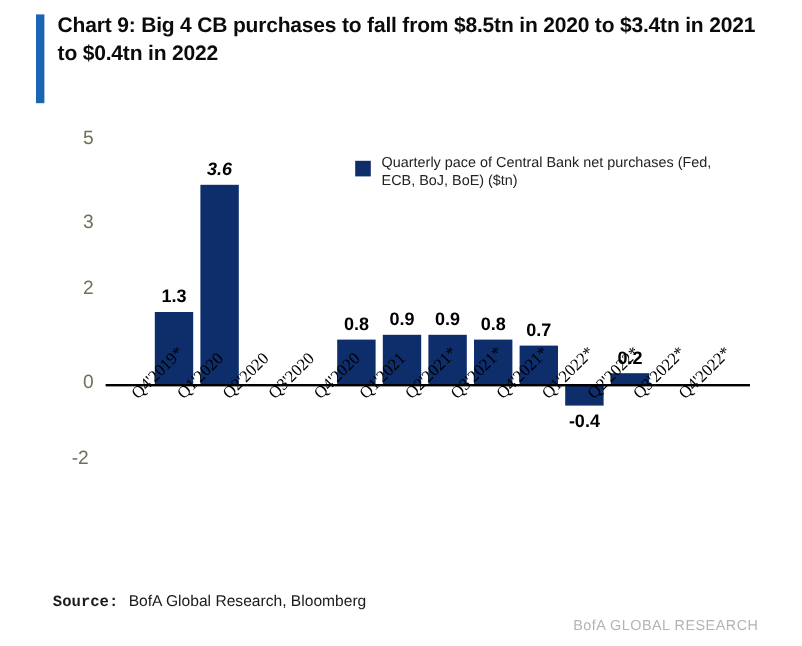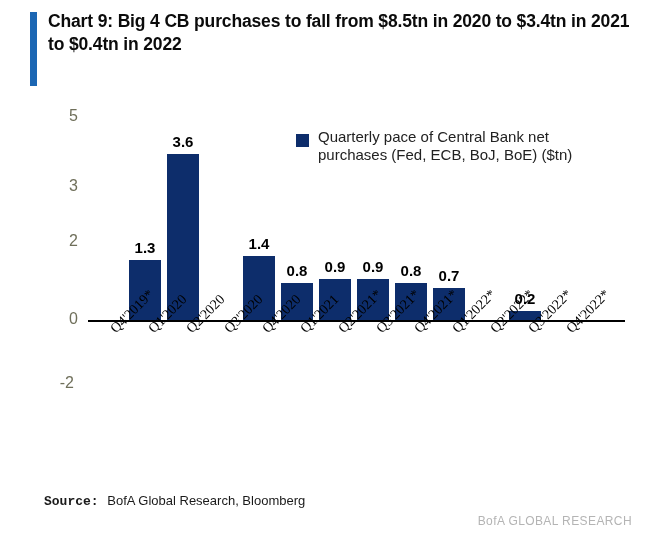--- a/index.html
+++ b/index.html
@@ -84,21 +84,21 @@
   
   .legend{
     position:absolute;left:296px;top:128px;width:350px;
   }
   .legend-swatch{
     position:absolute;left:0;top:6px;width:13px;height:13px;
     background:#0d2d6b;
   }
   .legend-text{
     position:absolute;left:22px;top:0;width:300px;
-    font-size:15px;color:#222;line-height:1.22;
+    font-size:12px;color:#222;line-height:1.22;
   }
 
   
   .source{
     position:absolute;left:44px;top:493px;
     font-size:13px;color:#1a1a1a;white-space:nowrap;
   }
   .source b{font-weight:bold;font-family:Liberation Mono, monospace;}
   .watermark{
     position:absolute;right:36px;top:514px;
@@ -122,45 +122,45 @@
     <div class="ytick" style="left:44px;top:311px;">0</div>
     <div class="ytick" style="left:40px;top:375px;">-2</div>
 
     <div class="bars" id="bars">
         <div class="barslot" style="left: 38px;">
           <div class="bar" title="Q1'2020: 1.3" style="background: rgb(13, 45, 107); height: 59.8px; top: 150.2px;"></div>
           <div class="dlabel" style="top: 130.2px;">1.3</div>
         </div>
         <div class="barslot" style="left: 76px;">
           <div class="bar" title="Q2'2020: 3.6" style="background: rgb(13, 45, 107); height: 165.6px; top: 44.4px;"></div>
-          <div class="dlabel" style="top: 24.4px;">3.6</div>
-        </div>
-        <div class="barslot" style="left: 152px;">
-          <div class="bar" title="Q4'2020: 1.4" style="background: rgb(13, 45, 107); height: 64.4px; top: 145.6px;"></div>
-          <div class="dlabel" style="top: 125.6px;">1.4</div>
+          <div class="dlabel" style="top: 24.4px; font-style: italic;">3.6</div>
         </div>
         <div class="barslot" style="left: 190px;">
           <div class="bar" title="Q1'2021: 0.8" style="background: rgb(13, 45, 107); height: 36.8px; top: 173.2px;"></div>
           <div class="dlabel" style="top: 153.2px;">0.8</div>
         </div>
         <div class="barslot" style="left: 228px;">
           <div class="bar" title="Q2'2021*: 0.9" style="background: rgb(13, 45, 107); height: 41.4px; top: 168.6px;"></div>
           <div class="dlabel" style="top: 148.6px;">0.9</div>
         </div>
         <div class="barslot" style="left: 266px;">
           <div class="bar" title="Q3'2021*: 0.9" style="background: rgb(13, 45, 107); height: 41.4px; top: 168.6px;"></div>
           <div class="dlabel" style="top: 148.6px;">0.9</div>
         </div>
         <div class="barslot" style="left: 304px;">
           <div class="bar" title="Q4'2021*: 0.8" style="background: rgb(13, 45, 107); height: 36.8px; top: 173.2px;"></div>
           <div class="dlabel" style="top: 153.2px;">0.8</div>
         </div>
         <div class="barslot" style="left: 342px;">
           <div class="bar" title="Q1'2022*: 0.7" style="background: rgb(13, 45, 107); height: 32.2px; top: 177.8px;"></div>
           <div class="dlabel" style="top: 157.8px;">0.7</div>
+        </div>
+        <div class="barslot" style="left: 380px;">
+          <div class="bar" title="Q2'2022*: -0.4" style="background: rgb(13, 45, 107); height: 18.4px; top: 210px;"></div>
+          <div class="dlabel" style="top: 234.4px;">-0.4</div>
         </div>
         <div class="barslot" style="left: 418px;">
           <div class="bar" title="Q3'2022*: 0.2" style="background: rgb(13, 45, 107); height: 9.2px; top: 200.8px;"></div>
           <div class="dlabel" style="top: 180.8px;">0.2</div>
         </div>
       </div>
 
     <div class="axis-line"></div>
 
     <div class="xlabels" id="xlabels">

